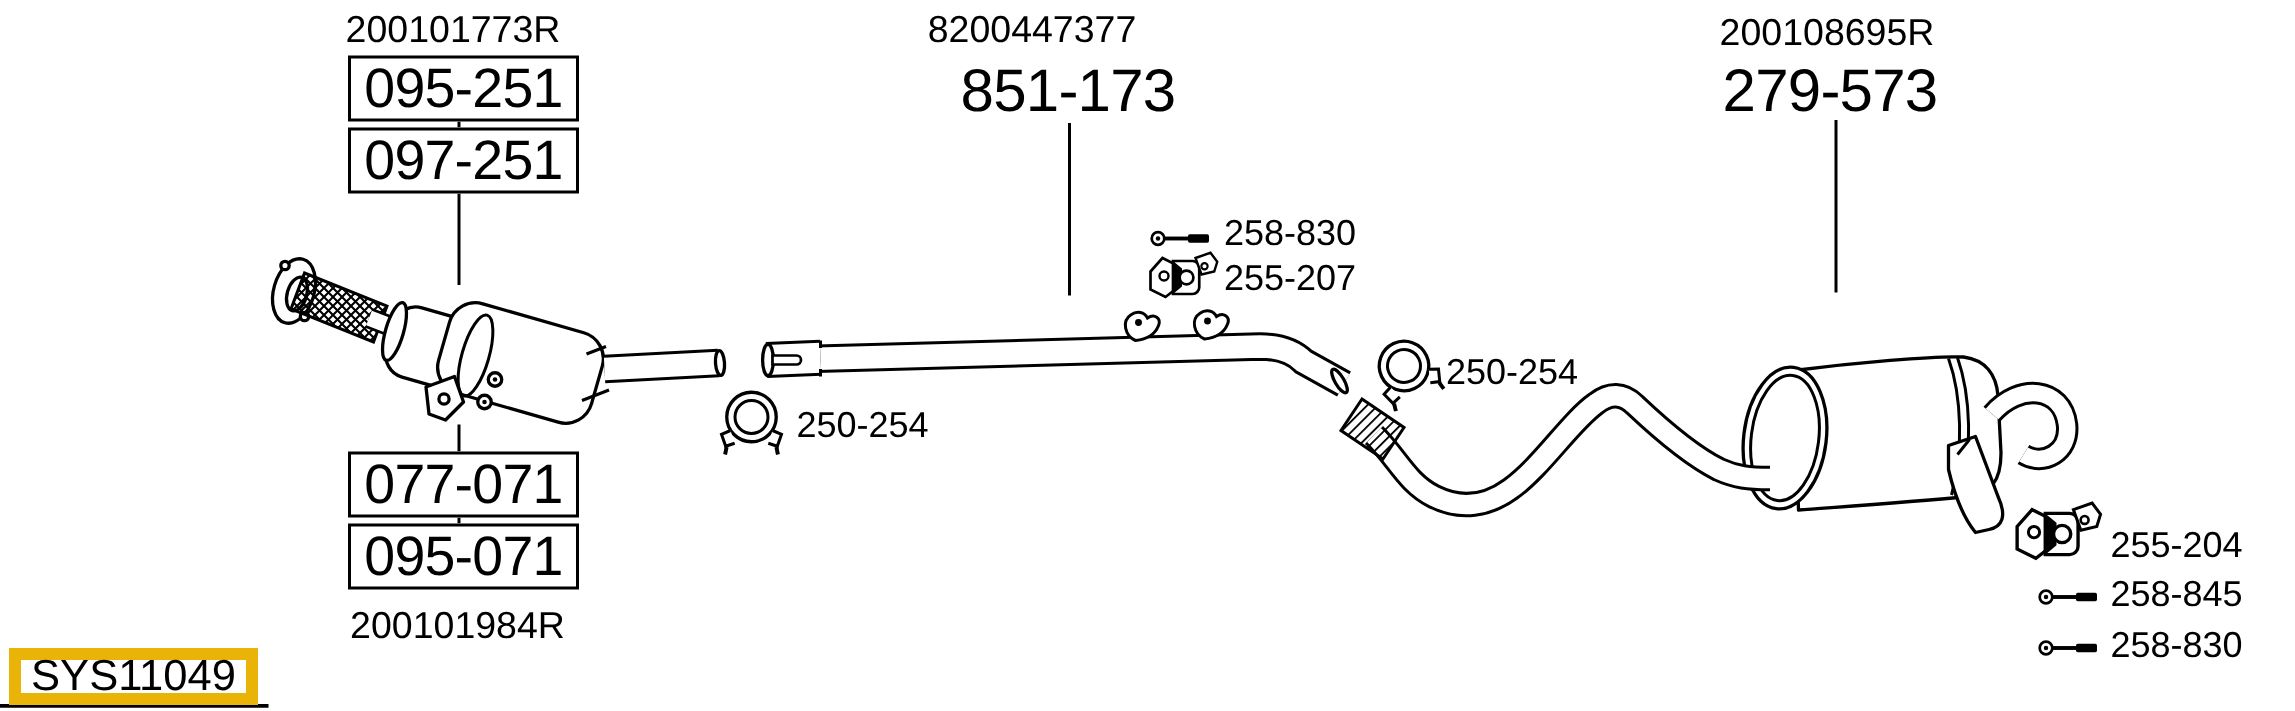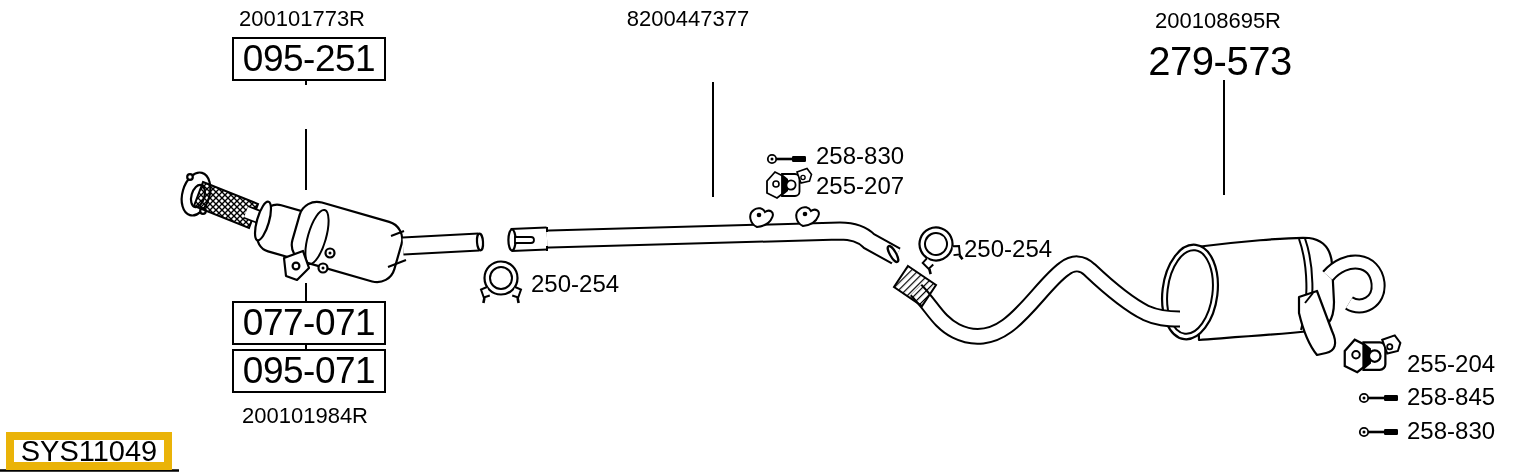--- a/index.html
+++ b/index.html
@@ -1,20 +1,20 @@
 <!DOCTYPE html>
 <html><head>
 <meta charset="utf-8">
 <style>
   html,body{margin:0;padding:0;background:#fff;}
   #stage{position:relative;width:1530px;height:474px;background:#fff;overflow:hidden;}
   #art{position:absolute;left:0;top:0;}
   .lbl{position:absolute;font-family:"Liberation Sans",sans-serif;color:#000;white-space:nowrap;line-height:1.08;}
   .ctr{transform:translateX(-50%);}
-  .ref{font-size:22px;}
+  .ref{font-size:25px;}
   .big{font-size:40px;letter-spacing:-0.5px;}
   .sm{font-size:24px;}
   .pbox{position:absolute;left:232px;width:154px;height:44px;box-sizing:border-box;border:2px solid #000;
         display:flex;align-items:center;justify-content:center;font-size:37px;letter-spacing:-0.5px;
         font-family:"Liberation Sans",sans-serif;background:#fff;}
   .sysbox{position:absolute;left:6px;top:432px;width:166px;height:38px;box-sizing:border-box;border:8px solid #eab308;
         display:flex;align-items:center;justify-content:center;font-size:29px;
         font-family:"Liberation Sans",sans-serif;background:#fff;}
   
   .o{fill:none;stroke:#000;stroke-linecap:butt;}
@@ -146,23 +146,25 @@
   <use href="#boltsym" transform="translate(1378,398)"></use>
   <use href="#boltsym" transform="translate(1378,432)"></use>
 
   <line x1="0" y1="470.5" x2="179" y2="470.5" stroke="#000" stroke-width="2.5"></line>
 </svg>
 
   <div class="lbl ref ctr" style="left:302px;top:7px">200101773R</div>
   <div class="lbl ref ctr" style="left:688px;top:7px">8200447377</div>
   <div class="lbl ref ctr" style="left:1218px;top:9px">200108695R</div>
 
+  <div class="lbl big ctr" style="left:712px;top:40px">851-173</div>
   <div class="lbl big ctr" style="left:1220px;top:40px">279-573</div>
 
   <div class="pbox" style="top:37px">095-251</div>
+  <div class="pbox" style="top:85px">097-251</div>
   <div class="pbox" style="top:301px">077-071</div>
   <div class="pbox" style="top:349px">095-071</div>
 
   <div class="lbl ref ctr" style="left:305px;top:404px">200101984R</div>
 
   <div class="lbl sm" style="left:816px;top:143px">258-830</div>
   <div class="lbl sm" style="left:816px;top:173px">255-207</div>
   <div class="lbl sm" style="left:531px;top:271px">250-254</div>
   <div class="lbl sm" style="left:964px;top:236px">250-254</div>
   <div class="lbl sm" style="left:1407px;top:351px">255-204</div>

